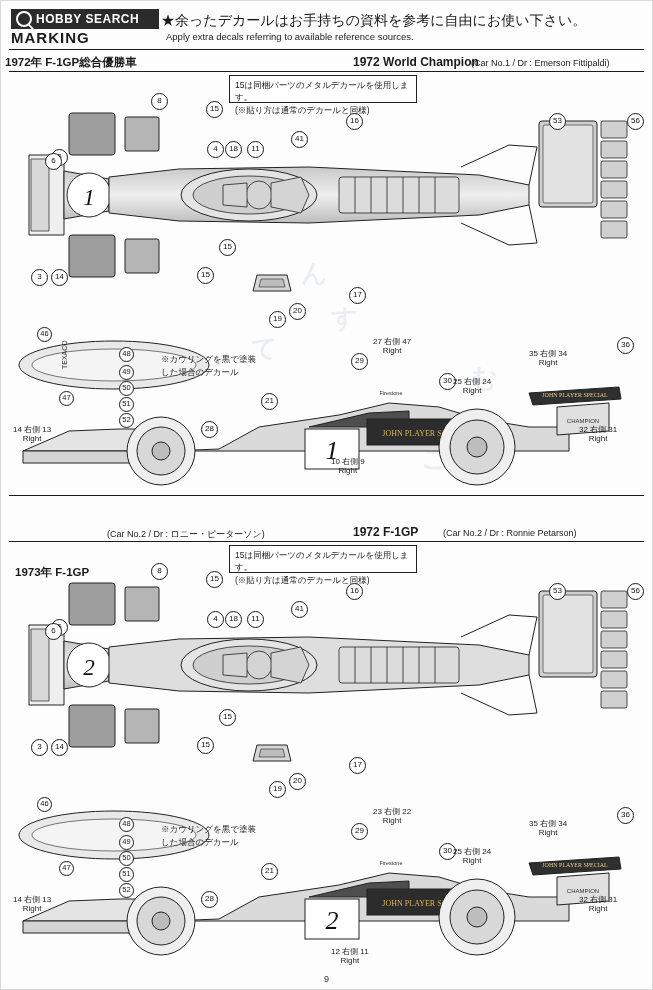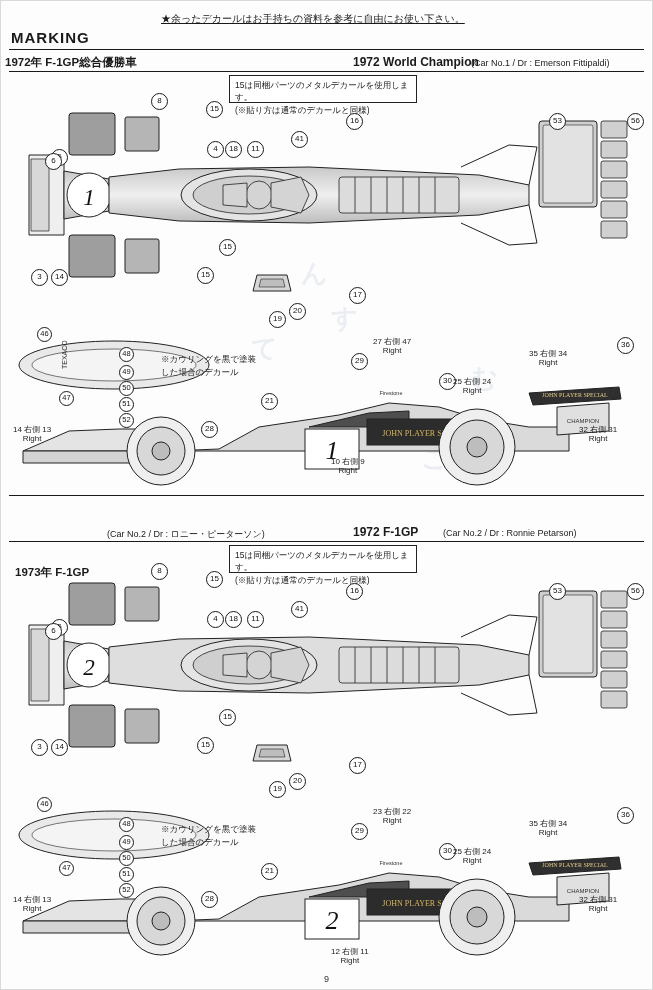--- a/index.html
+++ b/index.html
@@ -34,22 +34,21 @@
   .hs-logo .mag:after{
     content:"";position:absolute;right:-4px;bottom:-3px;
     width:6px;height:2px;background:#fff;transform:rotate(45deg);
   }
   .marking{
     position:absolute;left:10px;top:28px;
     font-size:15px;font-weight:bold;letter-spacing:1px;
   }
   .note-jp{
     position:absolute;left:160px;top:11px;
-    font-size:10px;
-    text-decoration:underline;
+    font-size:14px;
   }
   .note-en{
     position:absolute;left:165px;top:30px;
     font-size:9.5px;
   }
   .hrule{
     position:absolute;left:8px;right:8px;height:1px;background:#1a1a1a;
   }
   
   .sec-title-jp{position:absolute;font-size:11.5px;font-weight:bold;}
@@ -101,22 +100,27 @@
 <div class="page">
 
   <div class="watermark">
     <div class="wm-text" style="left:300px;top:255px;">ん</div>
     <div class="wm-text" style="left:330px;top:300px;">す</div>
     <div class="wm-text" style="left:250px;top:330px;">て</div>
     <div class="wm-text" style="left:470px;top:360px;">む</div>
     <div class="wm-text" style="left:420px;top:440px;">こ</div>
   </div>
 
+  <div class="hs-logo">
+    <span class="mag"></span>
+    <span>HOBBY SEARCH</span>
+  </div>
   <div class="marking">MARKING</div>
   <div class="note-jp">★余ったデカールはお手持ちの資料を参考に自由にお使い下さい。</div>
+  <div class="note-en">Apply extra decals referring to available reference sources.</div>
   <div class="hrule" style="top:48px;"></div>
 
   <div class="sec-title-jp" style="left:4px;top:54px;">1972年 F-1GP総合優勝車</div>
   <div class="sec-title-en" style="left:352px;top:54px;">1972 World Champion</div>
   <div class="sec-title-ensub" style="left:470px;top:57px;">(Car No.1 / Dr : Emerson Fittipaldi)</div>
   <div class="hrule" style="top:70px;"></div>
 
   <div class="callout" style="left:228px;top:74px;width:188px;height:28px;">
     <div>15は同梱パーツのメタルデカールを使用します。</div>
     <div>(※貼り方は通常のデカールと同様)</div>

